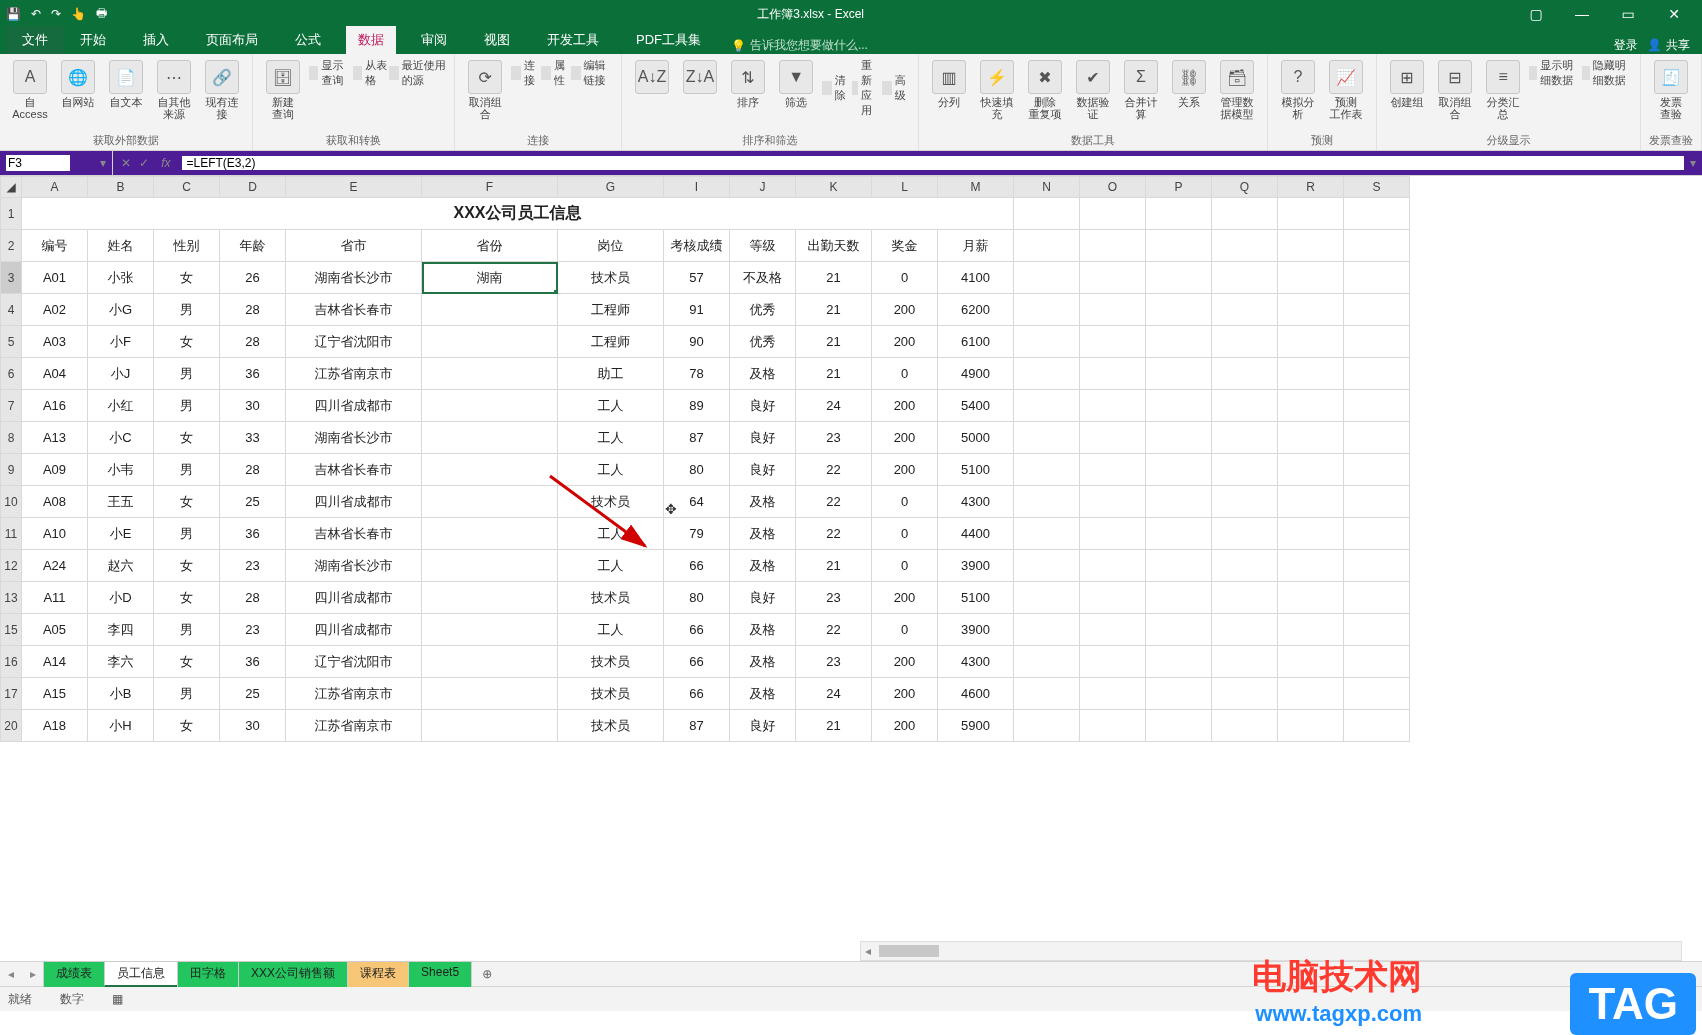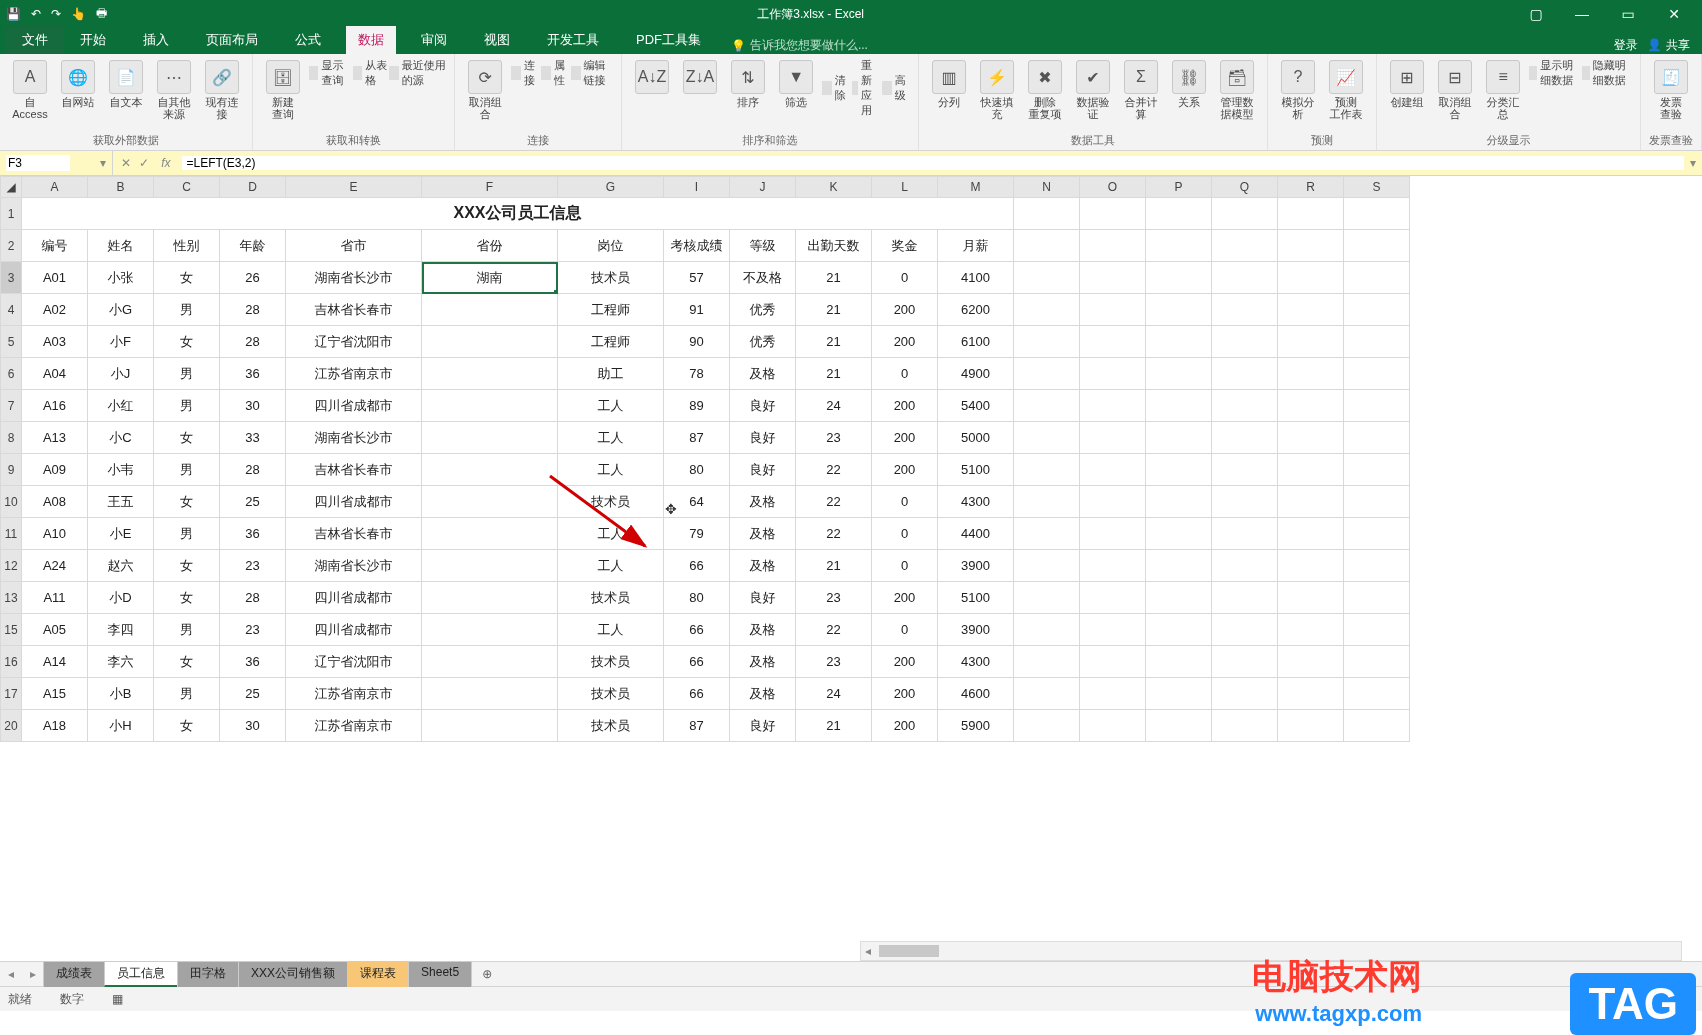--- a/index.html
+++ b/index.html
@@ -16,40 +16,40 @@
   .ribbon{height:96px;background:#f3f3f3;border-bottom:1px solid #d4d4d4;display:flex;align-items:stretch}
   .rgroup{border-right:1px solid #e1e1e1;display:flex;flex-direction:column;align-items:center;padding:4px 8px 0;position:relative}
   .rgroup .label{position:absolute;bottom:2px;left:0;right:0;text-align:center;color:#666;font-size:11px}
   .rrow{display:flex;gap:4px;align-items:flex-start;height:78px}
   .rbtn{display:flex;flex-direction:column;align-items:center;gap:2px;padding:2px 4px;min-width:36px}
   .rbtn .icn{width:32px;height:32px;background:#e8e8e8;border:1px solid #c8c8c8;border-radius:3px;display:flex;align-items:center;justify-content:center;font-size:16px;color:#555}
   .rbtn .t{font-size:11px;text-align:center;line-height:12px;color:#444}
   .rmini{display:flex;flex-direction:row;gap:2px;font-size:11px;color:#444}
   .rmini span{display:flex;align-items:center;gap:3px}
   .rmini .mi{width:14px;height:14px;background:#ddd;display:inline-block}
-  .fbar{height:24px;border-bottom:1px solid #d4d4d4;display:flex;align-items:center;background:#fef9c3}
+  .fbar{height:24px;border-bottom:1px solid #d4d4d4;display:flex;align-items:center;background:#4c1d95}
   .namebox{width:100px;border-right:1px solid #d4d4d4;padding:0 6px;height:100%;display:flex;align-items:center;justify-content:space-between}
   .namebox input{border:none;width:60px;font-size:12px;outline:none}
   .fxbtns{display:flex;gap:8px;padding:0 8px;color:#888}
   .fxbtns span{cursor:pointer}
   .fxlabel{font-style:italic;color:#888;padding:0 4px}
   .fxinput{flex:1;border:none;outline:none;font-size:12px;padding:0 4px}
   .gridwrap{position:relative;height:calc(100vh - 28px - 26px - 96px - 28px - 24px - 24px - 24px);overflow:hidden}
   table.sheet{border-collapse:collapse;table-layout:fixed}
   .sheet th,.sheet td{border:1px solid #d9d9d9;height:31px;text-align:center;font-size:13px;padding:0;white-space:nowrap;overflow:hidden}
   .sheet thead th{background:#e6e6e6;height:20px;font-weight:normal;font-size:12px;color:#444}
   .sheet tbody th{background:#e6e6e6;width:20px;font-weight:normal;font-size:12px;color:#444}
   .sheet tbody th.sel{background:#ccc}
   .sheet .titlecell{font-size:16px;font-weight:600}
   .sheet .hdr{font-weight:500}
   .selcell{outline:2px solid #217346;outline-offset:-2px;position:relative}
   .selcell::after{content:"";position:absolute;right:-3px;bottom:-3px;width:6px;height:6px;background:#217346}
   .sheettabs{height:24px;border-top:1px solid #d4d4d4;display:flex;align-items:center;background:#f3f3f3;font-size:12px}
   .sheettabs .nav{padding:0 8px;color:#888}
-  .sheettabs .stab{padding:3px 12px;border:1px solid #ccc;border-bottom:none;background:#a3a3a3;margin-left:-1px;cursor:pointer}
+  .sheettabs .stab{padding:3px 12px;border:1px solid #ccc;border-bottom:none;background:#22c55e;margin-left:-1px;cursor:pointer}
   .sheettabs .stab.active{background:#fff;border-bottom:2px solid #217346;font-weight:500}
   .sheettabs .hl{background:#f7c777}
   .sheettabs .add{padding:0 10px;color:#666}
   .statusbar{height:24px;background:#f3f3f3;border-top:1px solid #d4d4d4;display:flex;align-items:center;padding:0 8px;font-size:12px;color:#555;gap:28px}
   .arrow{position:absolute;left:550px;top:300px;pointer-events:none}
   .arrow svg{overflow:visible}
   .cursor{position:absolute;left:665px;top:325px;font-size:14px;color:#333;pointer-events:none}
   .watermark1{position:absolute;right:280px;bottom:35px;font-size:34px;font-weight:bold;color:#ff3b2f;font-family:"Microsoft YaHei"}
   .watermark2{position:absolute;right:280px;bottom:8px;font-size:22px;color:#1e90ff;font-weight:bold}
   .tagbox{position:absolute;right:6px;bottom:0;background:#1e90ff;color:#fff;font-size:44px;font-weight:bold;padding:6px 18px;border-radius:6px;font-family:Arial}

